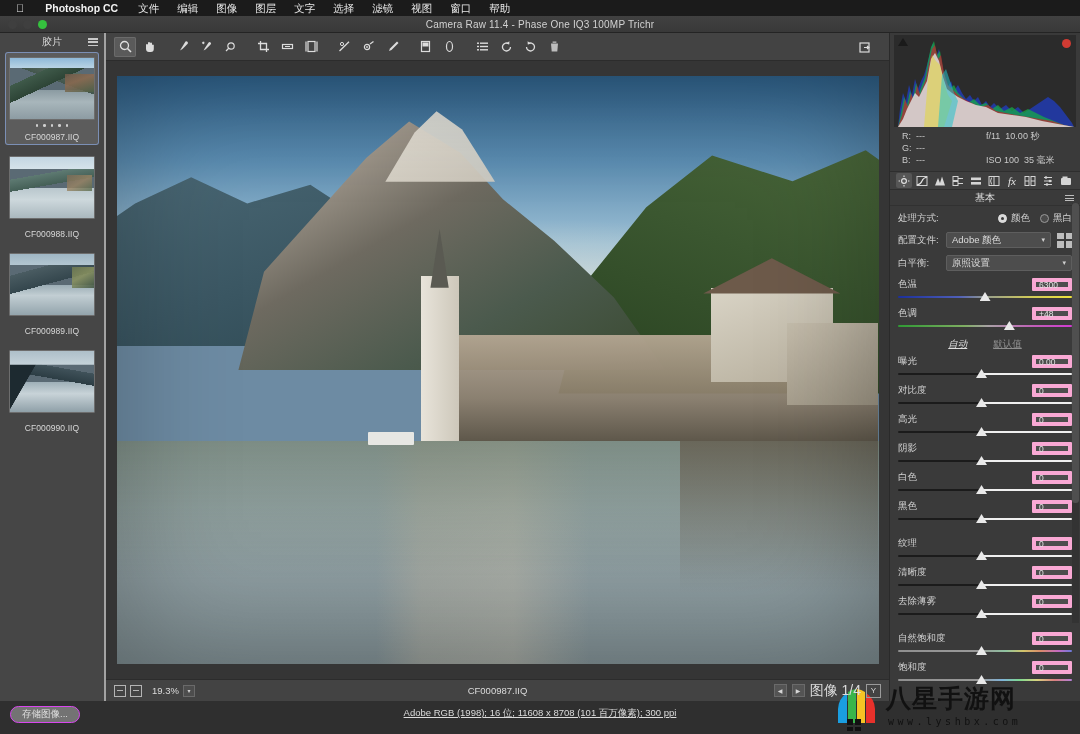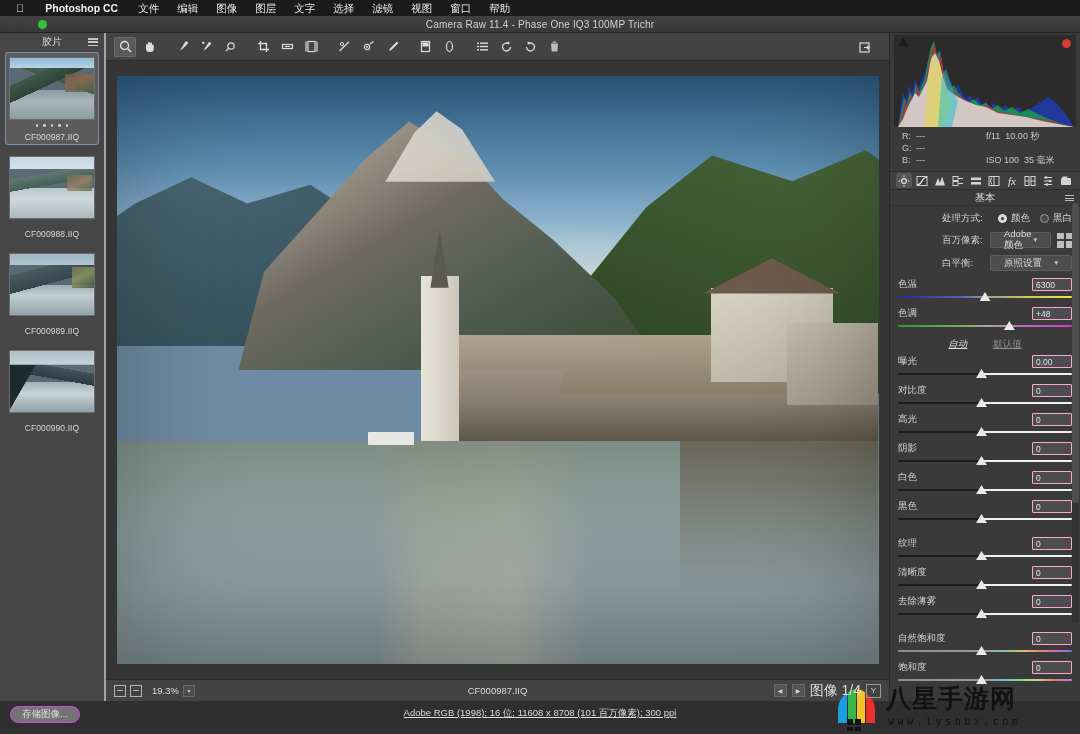--- a/index.html
+++ b/index.html
@@ -253,45 +253,45 @@
     height:16px; background:#3a3a3a; display:flex; align-items:center;
     justify-content:center; position:relative; color:#e0e0e0; font-size:10px;
     border-bottom:1px solid #313131;
   }
   .panel-title .pt-menu { position:absolute; right:6px; top:5px; width:9px; height:6px;
     display:flex; flex-direction:column; justify-content:space-between; }
   .panel-title .pt-menu i { height:1px; background:#bdbdbd; }
 
   .panel-body { padding:6px 8px 0 8px; }
   .row { display:flex; align-items:center; margin-bottom:7px; font-size:9.5px; color:#d2d2d2; }
-  .row-label { width:48px; white-space:nowrap;margin-left:44px; }
+  .row-label { width:48px; white-space:nowrap; }
   .radio-group { margin-left:auto; display:flex; align-items:center; gap:10px; }
   .radio { display:flex; align-items:center; gap:4px; }
   .radio .bullet {
     width:9px; height:9px; border-radius:50%; border:1px solid #9a9a9a; background:#4a4a4a;
     display:flex; align-items:center; justify-content:center;
   }
   .radio.on .bullet { background:#d9d9d9; border-color:#e2e2e2; }
   .radio.on .bullet:after { content:''; width:3px; height:3px; border-radius:50%; background:#3a3a3a; }
 
   .select {
     flex:1; height:16px; background:#4d4d4d; border:1px solid #5e5e5e; border-radius:2px;
-    display:flex; align-items:center; padding:0 13px; color:#dcdcdc; font-size:9.5px;
+    display:flex; align-items:center; padding:0 5px; color:#dcdcdc; font-size:9.5px;
     position:relative;
   }
   .select .caret { margin-left:auto; font-size:7px; color:#cfcfcf; }
   .grid-icon { width:15px; height:15px; margin-left:6px;
     display:grid; grid-template-columns:1fr 1fr; grid-template-rows:1fr 1fr; gap:2px; }
   .grid-icon i { background:#bdbdbd; }
 
   .slider-block { margin-bottom:4px; }
   .slider-head { display:flex; align-items:flex-start; font-size:9.5px; color:#d2d2d2;gap:23px; }
   .slider-name { flex:1; }
   .val-box {
-    width:40px; height:13px; background:#4d4d4d; border:1px solid #f9a8d4;
+    width:40px; height:13px; background:#4d4d4d; border:4px solid #f9a8d4;
     color:#e2e2e2; font-size:8.5px; display:flex; align-items:center;
     padding-left:3px; border-radius:1px;
   }
   .track-wrap { position:relative; height:11px; margin-top:1px; }
   .track {
     position:absolute; left:0; right:0; top:4px; height:2px; border-radius:1px;
     background:linear-gradient(90deg,#1b1b1b 0%,#1b1b1b 48%,#efefef 48%,#efefef 100%);
   }
   .track.temp { background:linear-gradient(90deg,#1b2f9c 0%,#4f5fb8 35%,#9aa08a 52%,#cfc95a 75%,#eee23c 100%); }
   .track.tint { background:linear-gradient(90deg,#2f9a34 0%,#7fae62 38%,#a9a1a6 52%,#c15fb8 78%,#d13bd1 100%); }
@@ -706,21 +706,21 @@
               <span>颜色</span>
             </span>
             <span class="radio">
               <span class="bullet"></span>
               <span>黑白</span>
             </span>
           </span>
         </div>
 
         <div class="row">
-          <span class="row-label">百万像素:</span>
+          <span class="row-label">配置文件:</span>
           <span class="select">
             <span>Adobe 颜色</span>
             <span class="caret">▾</span>
           </span>
           <span class="grid-icon">
               <i></i>
               <i></i>
               <i></i>
               <i></i>
             </span>

